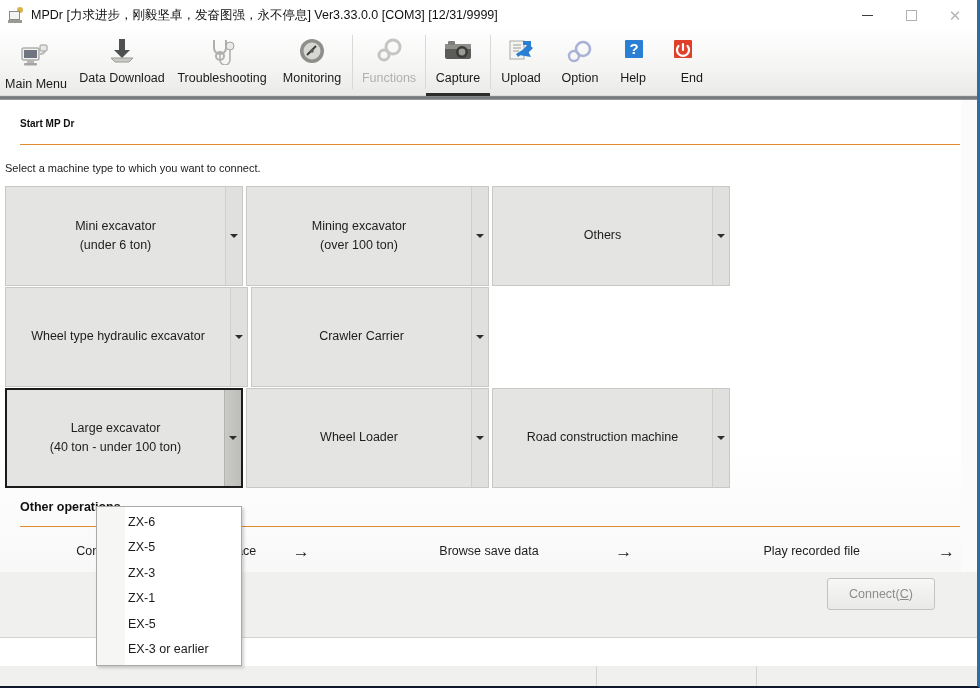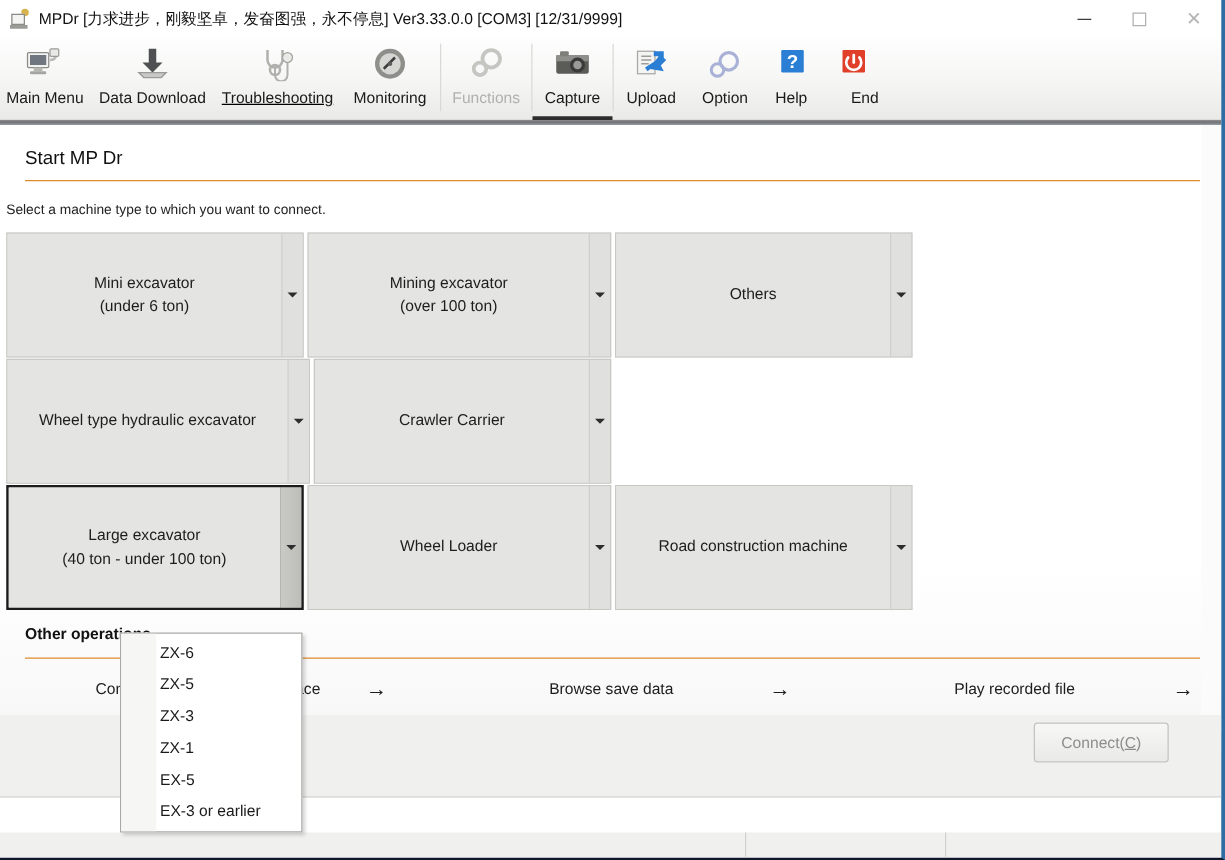--- a/index.html
+++ b/index.html
@@ -97,21 +97,21 @@
 
   
   .content {
     position: absolute; top: 100px; left: 0;
     width: 977px; height: 486px;
     background: linear-gradient(to bottom,#ffffff 0%, #ffffff 72%, #f7f7f7 100%);
     overflow: hidden;
   }
   .sec-title {
     position: absolute; left: 20px; top: 18px;
-    font-size: 15px; font-weight: normal; color: #111111;
+    font-size: 10px; font-weight: bold; color: #111111;
   }
   .sec-rule {
     position: absolute; left: 20px; top: 44px;
     width: 940px; height: 1px; background: #e08a2e;
   }
   .instruct {
     position: absolute; left: 5px; top: 62px;
     font-size: 11px; color: #222222;
   }
 
@@ -267,21 +267,21 @@
           <span class="gmax"></span>
         </div>
       <div class="wbtn close">
           <span class="gcls">✕</span>
         </div>
     </div>
   </div>
 
   <div class="toolbar">
 
-    <div class="tb-item" style="width:72px;">
+    <div class="tb-item" style="width:72px;justify-content:center;">
       <div class="ic">
         <svg width="32" height="28" viewBox="0 0 32 28">
           <rect x="2" y="5" width="17" height="12" rx="1" fill="#f2f2f0" stroke="#8b8b88"></rect>
           <rect x="4" y="7" width="13" height="8" fill="#6f7680"></rect>
           <rect x="7" y="17" width="7" height="3" fill="#b6b6b2"></rect>
           <rect x="4" y="20" width="13" height="2.4" rx="1" fill="#a5a5a1"></rect>
           <path d="M20 11 C26 11 26 4 23 4" stroke="#b9b9b5" stroke-width="2" fill="none"></path>
           <rect x="20" y="2" width="7" height="6" rx="1" fill="#e9e9e6" stroke="#9a9a96"></rect>
         </svg>
       </div>
@@ -293,21 +293,21 @@
       <div class="ic">
         <svg width="32" height="28" viewBox="0 0 32 28">
           <path d="M13 2 L13 13 L8 13 L16 21 L24 13 L19 13 L19 2 Z" fill="#4f5052"></path>
           <path d="M5 21 L27 21 L23 25 L9 25 Z" fill="#c9c9c5" stroke="#9b9b97"></path>
         </svg>
       </div>
       <div class="lbl">Data Download</div>
       <div class="tb-underline"></div>
     </div>
 
-    <div class="tb-item" style="width:100px;text-decoration:underline;">
+    <div class="tb-item" style="width:100px;">
       <div class="ic">
         <svg width="32" height="28" viewBox="0 0 32 28">
           <path d="M8 3 L8 11 A6 6 0 0 0 20 11 L20 3" stroke="#b0b0ac" stroke-width="2" fill="none"></path>
           <circle cx="14" cy="19" r="4" fill="none" stroke="#b0b0ac" stroke-width="2"></circle>
           <path d="M14 17 L14 23 A5 5 0 0 0 24 23 L24 13" stroke="#b0b0ac" stroke-width="1.6" fill="none"></path>
           <circle cx="24" cy="9" r="4" fill="#eaeae7" stroke="#a3a39f"></circle>
         </svg>
       </div>
       <div class="lbl">Troubleshooting</div>
       <div class="tb-underline"></div>

